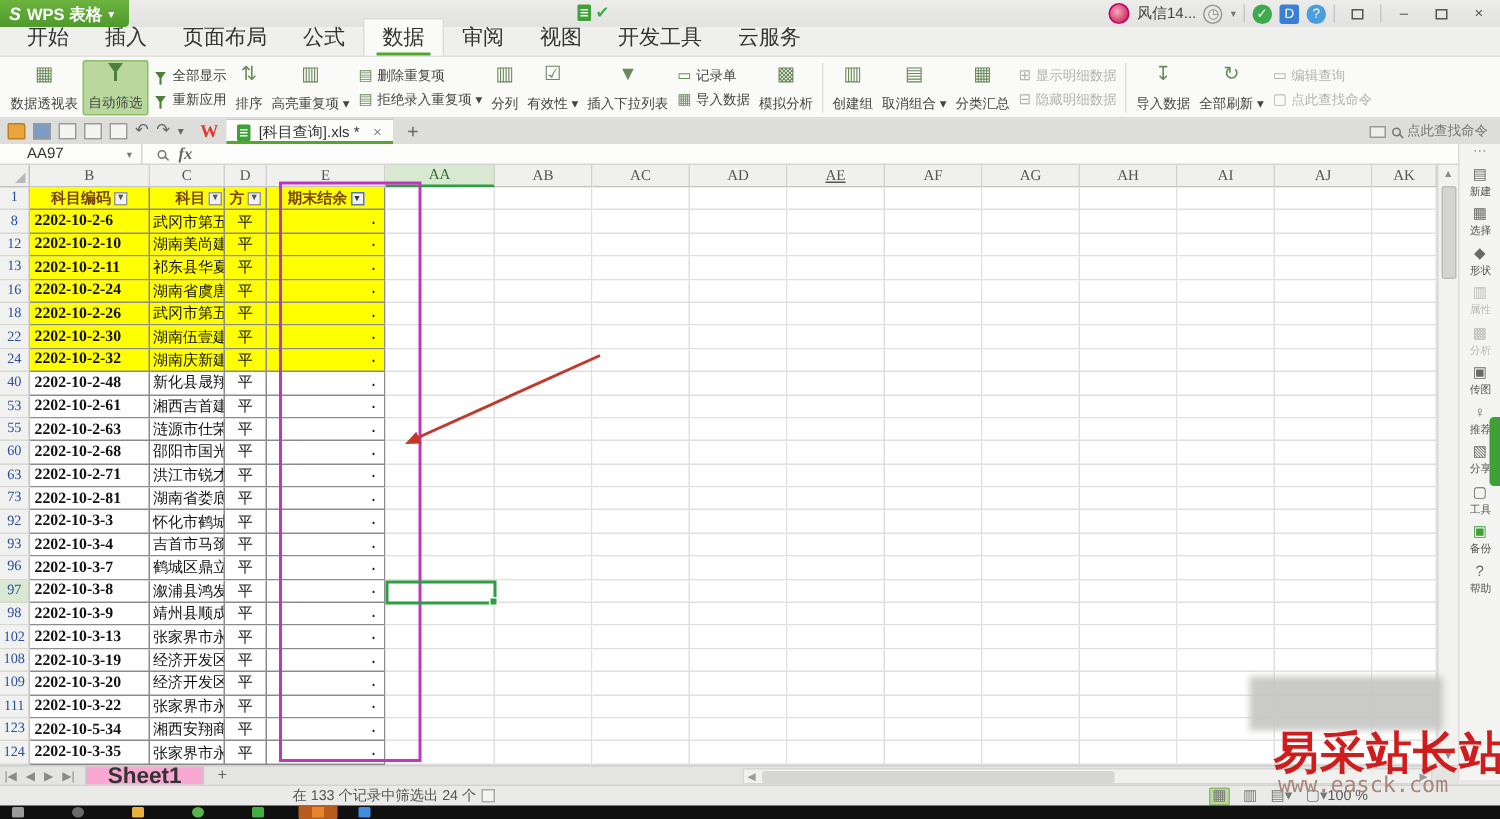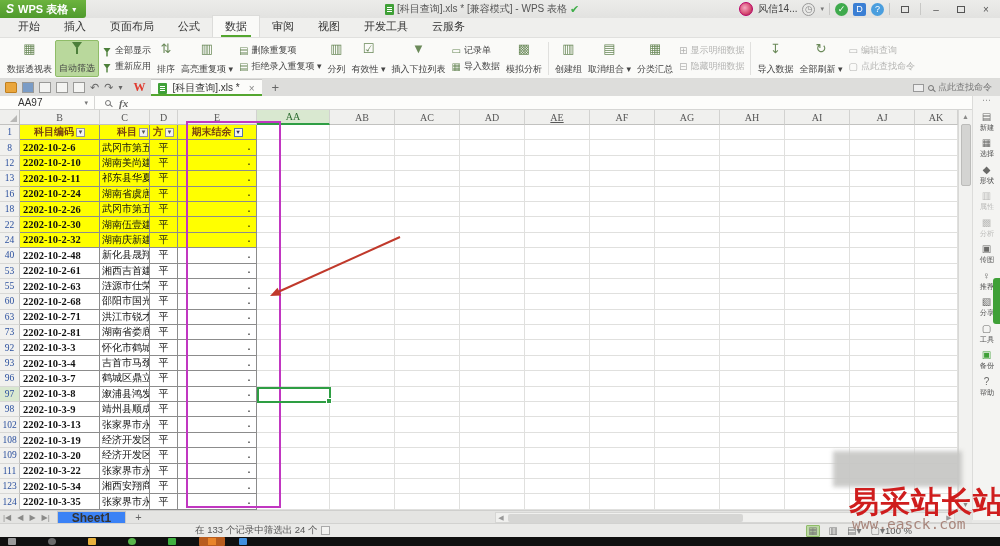--- a/index.html
+++ b/index.html
@@ -21,21 +21,21 @@
   .tbico.green { background:#3faa4d; }
   .tbico.blue  { background:#3b7fd4; border-radius:2px; }
   .tbico.help  { background:#4a9ede; }
   .tbsep { width:1px; height:12px; background:#c8c8c6; }
   .winbtn { width:20px; height:15px; display:inline-flex; align-items:center; justify-content:center; font-size:10px; color:#555; }
   .maxglyph { width:8px; height:7px; border:1px solid #555; display:inline-block; }
   .caret-sm { font-size:7px; color:#777; }
 
   
   #menubar { position:absolute; left:0; top:18px; width:1000px; height:20px; background:#efefed; display:flex; align-items:flex-end; padding-left:6px; border-bottom:1px solid #e0e0de; }
-  .mtab { padding:3px 12px; font-size:11px; color:#333; position:relative; }
+  .mtab { padding:3px 12px; font-size:14px; color:#333; position:relative; }
   .mtab.active { background:#fafaf8; border:1px solid #dcdcda; border-bottom:none; }
   .mtab.active::after { content:""; position:absolute; left:8px; right:8px; bottom:0; height:2px; background:#54a62f; }
 
   
   #ribbon { position:absolute; left:0; top:38px; width:1000px; height:41px; background:#fafaf8; border-bottom:1px solid #dcdcda; display:flex; align-items:stretch; padding:2px 2px 1px 4px; }
   .rbig { display:flex; flex-direction:column; align-items:center; justify-content:space-between; padding:1px 3px; }
   .rbig .ric { font-size:13px; line-height:15px; color:#6b8a5a; }
   .rlbl { font-size:9px; color:#444; white-space:nowrap; }
   .rbig.green { background:#b9d89c; border:1px solid #8fbc68; border-radius:2px; }
   .rcol { display:flex; flex-direction:column; justify-content:center; gap:3px; padding:0 3px; }
@@ -108,21 +108,21 @@
   .sbitem { display:flex; flex-direction:column; align-items:center; margin-top:4.5px; }
   .sbitem .ico { font-size:10px; line-height:11px; color:#6a6a68; }
   .sbitem .lb { font-size:8px; color:#555; transform:scale(.9); white-space:nowrap; }
   .sbitem.gray .ico, .sbitem.gray .lb { color:#bcbcba; }
   .sbitem.backup .ico { color:#3fa037; }
   #greentab { position:absolute; right:0; top:278px; width:7px; height:46px; background:#3fa037; border-radius:3px 0 0 3px; }
 
   
   #sheetbar { position:absolute; left:0; top:510px; width:972px; height:13px; background:#e4e4e2; border-top:1px solid #cfcfcd; display:flex; align-items:center; font-size:8px; color:#8a8a88; }
   #sheetbar .nav { padding:0 3px; }
-  #sheettab { background:#3b82f6; border:1px solid #c8c8c6; border-bottom:none; height:13px; display:flex; align-items:center; padding:0 14px; font-size:12px; color:#333; font-weight:bold; margin-left:4px; }
+  #sheettab { background:#f9a8d4; border:1px solid #c8c8c6; border-bottom:none; height:13px; display:flex; align-items:center; padding:0 14px; font-size:15px; color:#333; font-weight:bold; margin-left:4px; }
   #addsheet { margin-left:9px; font-size:11px; color:#666; }
   #hscroll { position:absolute; left:495px; top:1px; width:460px; height:11px; background:#f0f0ee; border:1px solid #d6d6d4; display:flex; align-items:center; }
   #hthumb { position:absolute; left:12px; top:1px; width:235px; height:8px; background:#d6d6d4; border-radius:2px; }
   #hscroll .ha { width:10px; text-align:center; font-size:7px; color:#999; }
   #hscroll .ha.r { position:absolute; right:0; }
 
   
   #statusbar { position:absolute; left:0; top:523px; width:1000px; height:14px; background:#eaeae8; border-top:1px solid #d2d2d0; display:flex; align-items:center; font-size:9.5px; color:#555; }
   #filter-summary { margin-left:195px; display:flex; align-items:center; gap:4px; }
   .stico { width:9px; height:9px; border:1px solid #aaa; background:#f4f4f2; }
@@ -147,21 +147,20 @@
 <body>
 
 <div id="titlebar">
   <div id="appbtn">
     <span class="slogo">S</span>
     <span>WPS 表格</span>
     <span class="caret">▾</span>
   </div>
   <div id="doc-title-wrap">
     <span class="docico"></span>
-    <span>[科目查询].xls * [兼容模式] - WPS 表格</span>
     <span class="check-badge">✔</span>
   </div>
   <div id="tb-right">
     <span class="avatar"></span>
     <span class="uname">风信14...</span>
     <span class="tbico clock">◷</span>
     <span class="caret-sm">▾</span>
     <span class="tbsep"></span>
     <span class="tbico green">✓</span>
     <span class="tbico blue">D</span>

